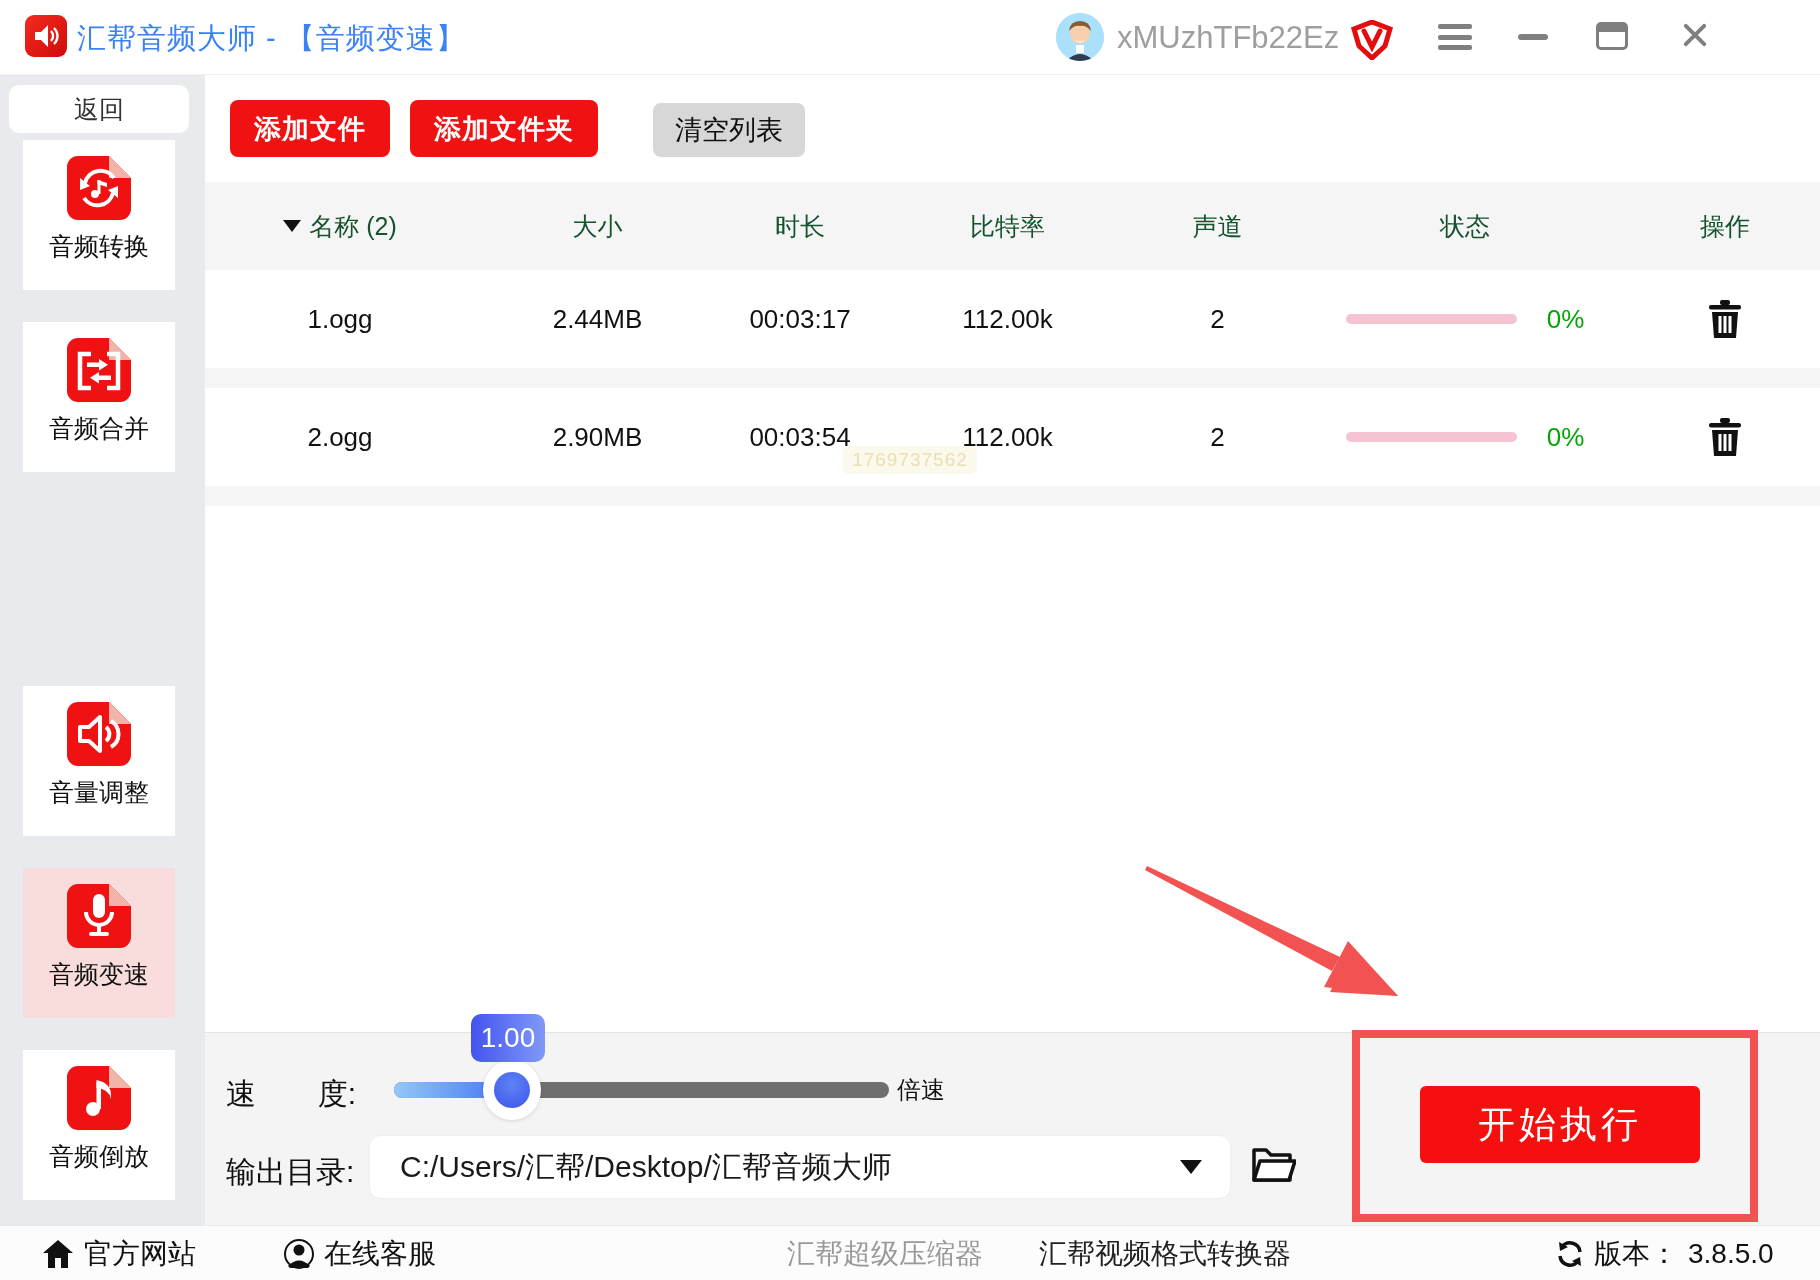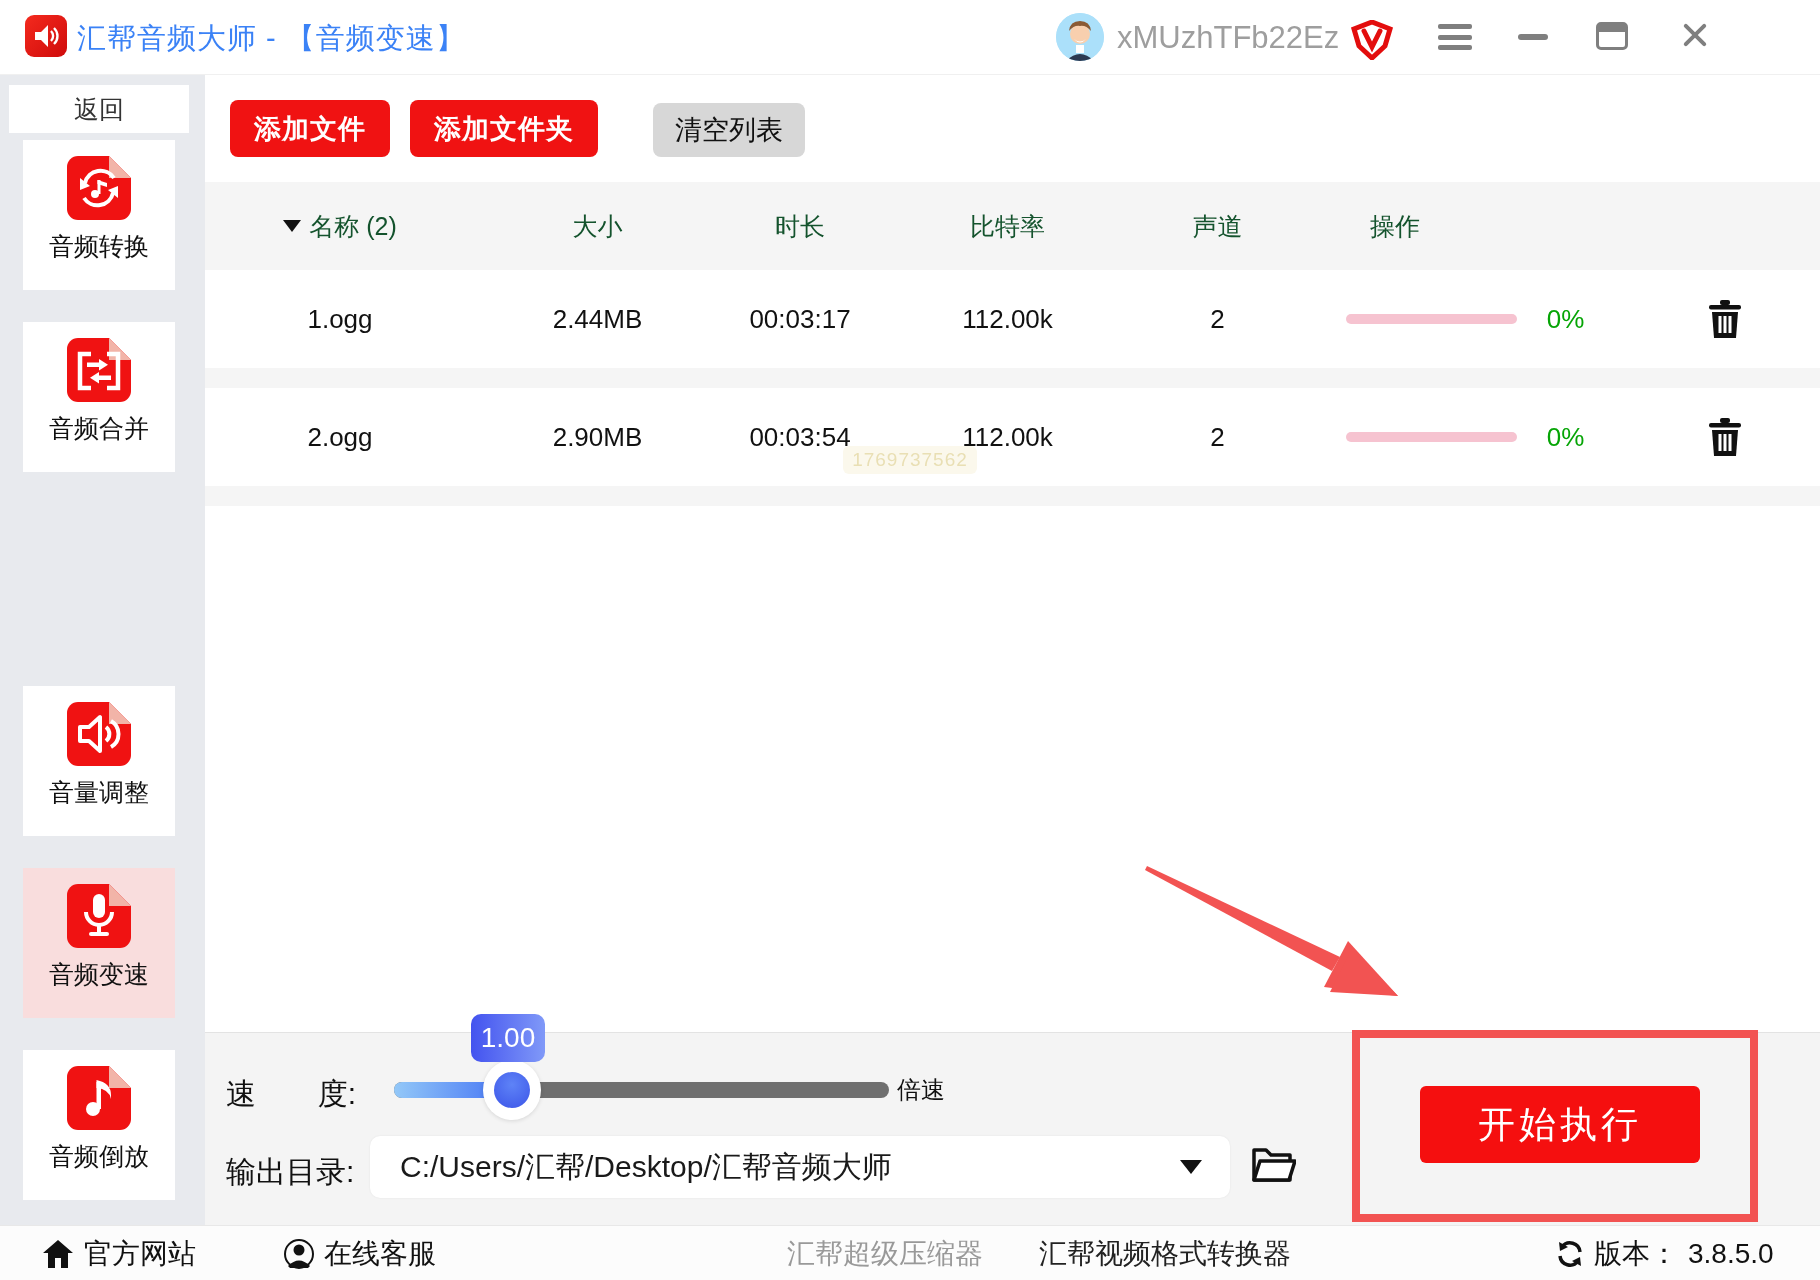--- a/index.html
+++ b/index.html
@@ -20,21 +20,21 @@
   .min-btn { position:absolute; left:1518px; top:34px; width:30px; height:6px; background:#7f7f7f; border-radius:3px; cursor:pointer; }
   .max-btn { position:absolute; left:1596px; top:22px; width:32px; height:28px; border:3px solid #7f7f7f; border-radius:5px; cursor:pointer; }
   .max-btn::before { content:""; position:absolute; left:0; top:0; width:26px; height:7px; background:#7f7f7f; }
   .close-btn { position:absolute; left:1678px; top:18px; width:34px; height:34px; cursor:pointer; }
   .close-btn::before,.close-btn::after { content:""; position:absolute; left:15px; top:2px; width:4px; height:30px; background:#7f7f7f; border-radius:2px; }
   .close-btn::before { transform:rotate(45deg); }
   .close-btn::after { transform:rotate(-45deg); }
 
   
   .sidebar { position:absolute; left:0; top:75px; width:205px; height:1150px; background:#e8eaee; }
-  .back-card { position:absolute; left:9px; top:10px; width:180px; height:48px; background:#fff; display:flex; align-items:center; justify-content:center; font-size:25px; color:#333; cursor:pointer; }
+  .back-card { position:absolute; left:9px; top:10px; width:180px; height:48px; background:#fff; display:flex; align-items:center; justify-content:center; font-size:25px; color:#333; cursor:pointer;border-radius:10px; }
   .side-item { position:absolute; left:23px; width:152px; height:150px; background:#fff; text-align:center; cursor:pointer; }
   .side-item.selected { background:#f9dddd; }
   .side-item .glyph { margin-top:16px; }
   .side-item .lbl { display:block; margin-top:6px; font-size:25px; color:#111; }
   .fold { fill:#fff; }
   .selected .fold { fill:#f9dddd; }
 
   
   .toolbar { position:absolute; left:205px; top:75px; width:1615px; height:107px; background:#fff; }
   .btn-red { position:absolute; top:25px; height:57px; background:#f01212; color:#fff; font-size:27px; font-weight:bold;
@@ -208,20 +208,21 @@
 
   <div class="thead">
     <div class="cell c-name">
       <span class="sort-caret"></span>
       <span>名称 (2)</span>
     </div>
     <div class="cell c-size">大小</div>
     <div class="cell c-dur">时长</div>
     <div class="cell c-bit">比特率</div>
     <div class="cell c-chan">声道</div>
+    <div class="cell c-status">状态</div>
     <div class="cell c-act">操作</div>
   </div>
 
   <div class="table-body">
     <div class="trow" style="top:0">
       <div class="cell c-name">1.ogg</div>
       <div class="cell c-size">2.44MB</div>
       <div class="cell c-dur">00:03:17</div>
       <div class="cell c-bit">112.00k</div>
       <div class="cell c-chan">2</div>

